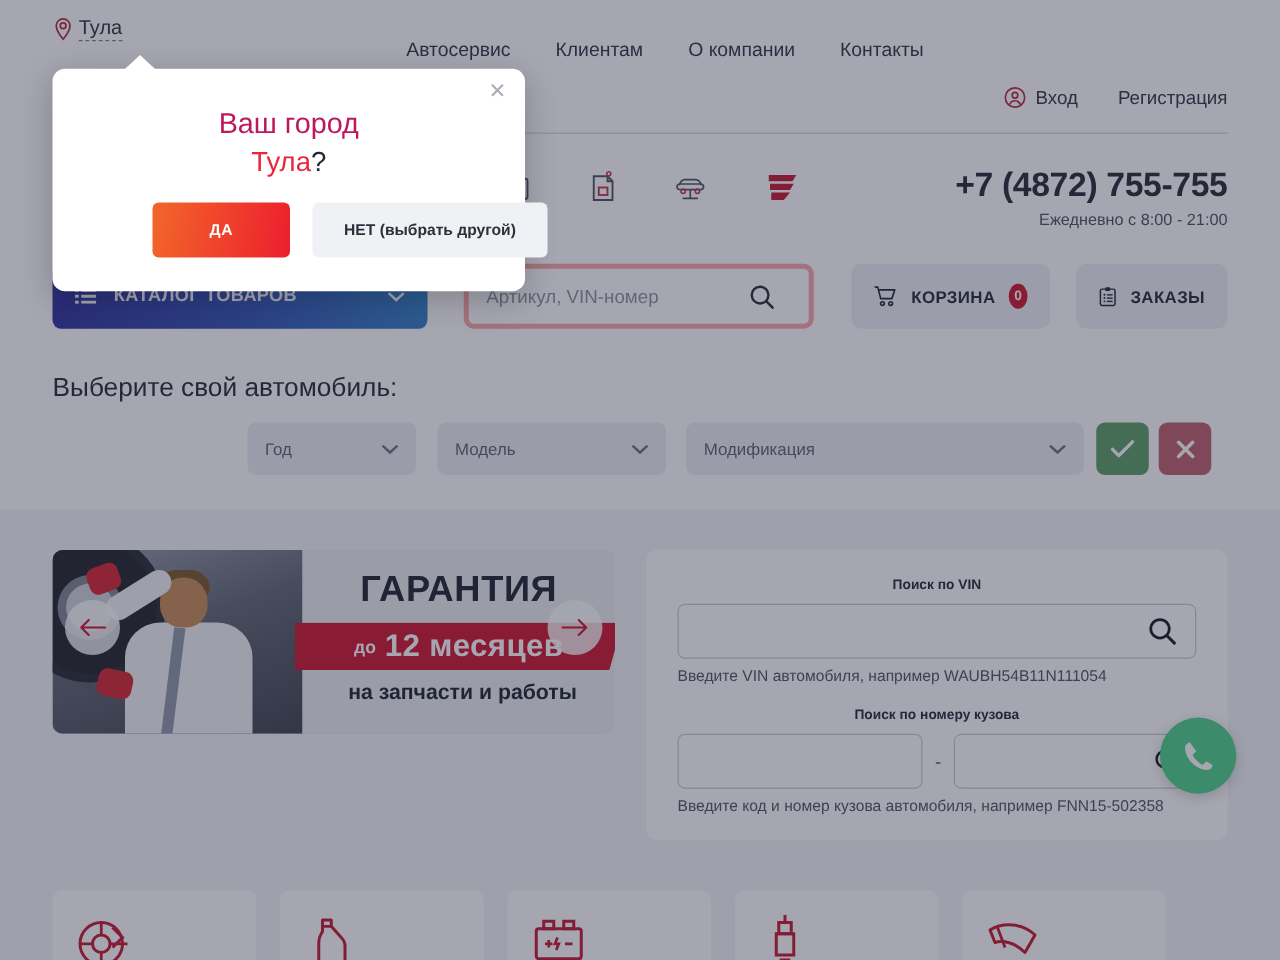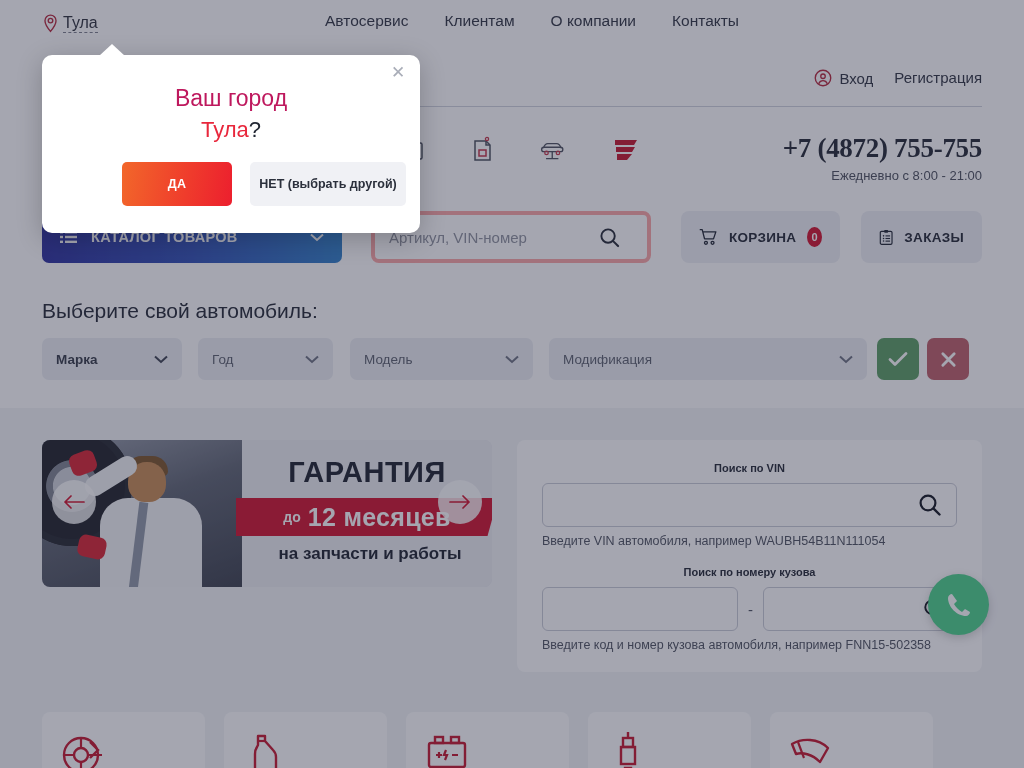--- a/index.html
+++ b/index.html
@@ -23,38 +23,38 @@
     position: absolute; left: 42px; top: 14px;
     display: flex; align-items: center; gap: 4px;
     font-size: 16px; color: #2b2f3a;
   }
   .city-label {
     border-bottom: 1px dashed #7b7f8c; line-height: 18px;
   }
   .pin { width: 17px; height: 19px; display:block; }
 
   .navlinks {
-    position:absolute; left: 325px; top: 12px;
+    position:absolute; left: 325px; top: 32px;
     display: flex; gap: 36px; font-size: 15.5px; color: #2e3340;
   }
   .navlinks span { white-space: nowrap; }
 
   
-  .account { position:absolute; right: 42px; top: 69px; display:flex; align-items:flex-start; gap: 21px;
+  .account { position:absolute; right: 42px; top: 69px; display:flex; align-items:flex-end; gap: 32px;
              font-size: 15px; color:#2e3340; }
   .account .login { display:flex; align-items:center; gap: 7px; }
 
   .hr-1 { position:absolute; left:42px; top:106px; width:940px; height:1px; background:#cfd2dc; }
 
   
   .svc-icons { position:absolute; left:395px; top:134px; display:flex; align-items:center; gap:42px; }
   .svc-icons .ic { width:30px; height:30px; display:block; }
 
   .phone-block { position:absolute; right:42px; top:133px; text-align:right; }
-  .phone-num { font-size:27px; font-weight:bold; color:#222733; letter-spacing:-0.3px; white-space:nowrap;font-family:Liberation Serif, serif; }
+  .phone-num { font-size:27px; font-weight:bold; color:#222733; letter-spacing:-0.3px; white-space:nowrap; }
   .phone-sched { font-size:13px; color:#4a4f5c; margin-top:4px; }
 
   
   .catalog-btn {
     position:absolute; left:42px; top:211px; width:300px; height:52px;
     border-radius:7px; background:linear-gradient(90deg,#2b2f9e 0%, #2f4fb5 50%, #2f7fc9 100%);
     display:flex; align-items:center; padding:0 18px; color:#fff;
     font-size:14.5px; font-weight:bold; letter-spacing:.3px;
   }
   .catalog-btn .burger { width:17px; height:12px; display:block; margin-right:14px; }
@@ -201,21 +201,21 @@
   .dlg-city { position:absolute; left:0; top:62px; width:378px; text-align:center;
               font-size:22px; color:#222733; }
   .dlg-city b { color:#e8273c; font-weight:normal; }
   .btn-yes {
     position:absolute; left:80px; top:107px; width:110px; height:44px; border-radius:5px;
     background:linear-gradient(100deg,#f2672a 0%, #ef3b2c 60%, #ec1f2e 100%);
     color:#fff; font-size:12.5px; font-weight:bold; letter-spacing:.4px;
     display:flex; align-items:center; justify-content:center;
   }
   .btn-no {
-    position:absolute; left:208px; top:107px; width:156px; height:44px; border-radius:5px;
+    position:absolute; left:208px; top:107px; width:188px; height:44px; border-radius:5px;
     background:#f0f1f5; color:#2b303c; font-size:12.5px; font-weight:bold;
     display:flex; align-items:center; justify-content:center;
   }
 </style>
 </head>
 <body>
 
 <div id="page">
 
   <div class="page-inner">
@@ -325,26 +325,20 @@
         <circle cx="7" cy="14" r="1.2" fill="#1d2330"></circle>
           <rect x="10" y="13.2" width="7" height="1.7" fill="#1d2330"></rect>
         <circle cx="7" cy="18" r="1.2" fill="#1d2330"></circle>
           <rect x="10" y="17.2" width="7" height="1.7" fill="#1d2330"></rect>
       </svg>
       <span>ЗАКАЗЫ</span>
     </div>
 
     <div class="choose-title">Выберите свой автомобиль:</div>
 
-    <div class="sel sel-marka">
-      <span>Марка</span>
-      <svg class="chev2" width="14" height="9" viewBox="0 0 14 9">
-        <path d="M1 1.5L7 7l6-5.5" fill="none" stroke="#3c4150" stroke-width="2"></path>
-        </svg>
-    </div>
     <div class="sel sel-model">
       <span>Модель</span>
       <svg class="chev2" width="14" height="9" viewBox="0 0 14 9">
         <path d="M1 1.5L7 7l6-5.5" fill="none" stroke="#6b7080" stroke-width="2"></path>
         </svg>
     </div>
     <div class="sel sel-god">
       <span>Год</span>
       <svg class="chev2" width="14" height="9" viewBox="0 0 14 9">
         <path d="M1 1.5L7 7l6-5.5" fill="none" stroke="#6b7080" stroke-width="2"></path>

